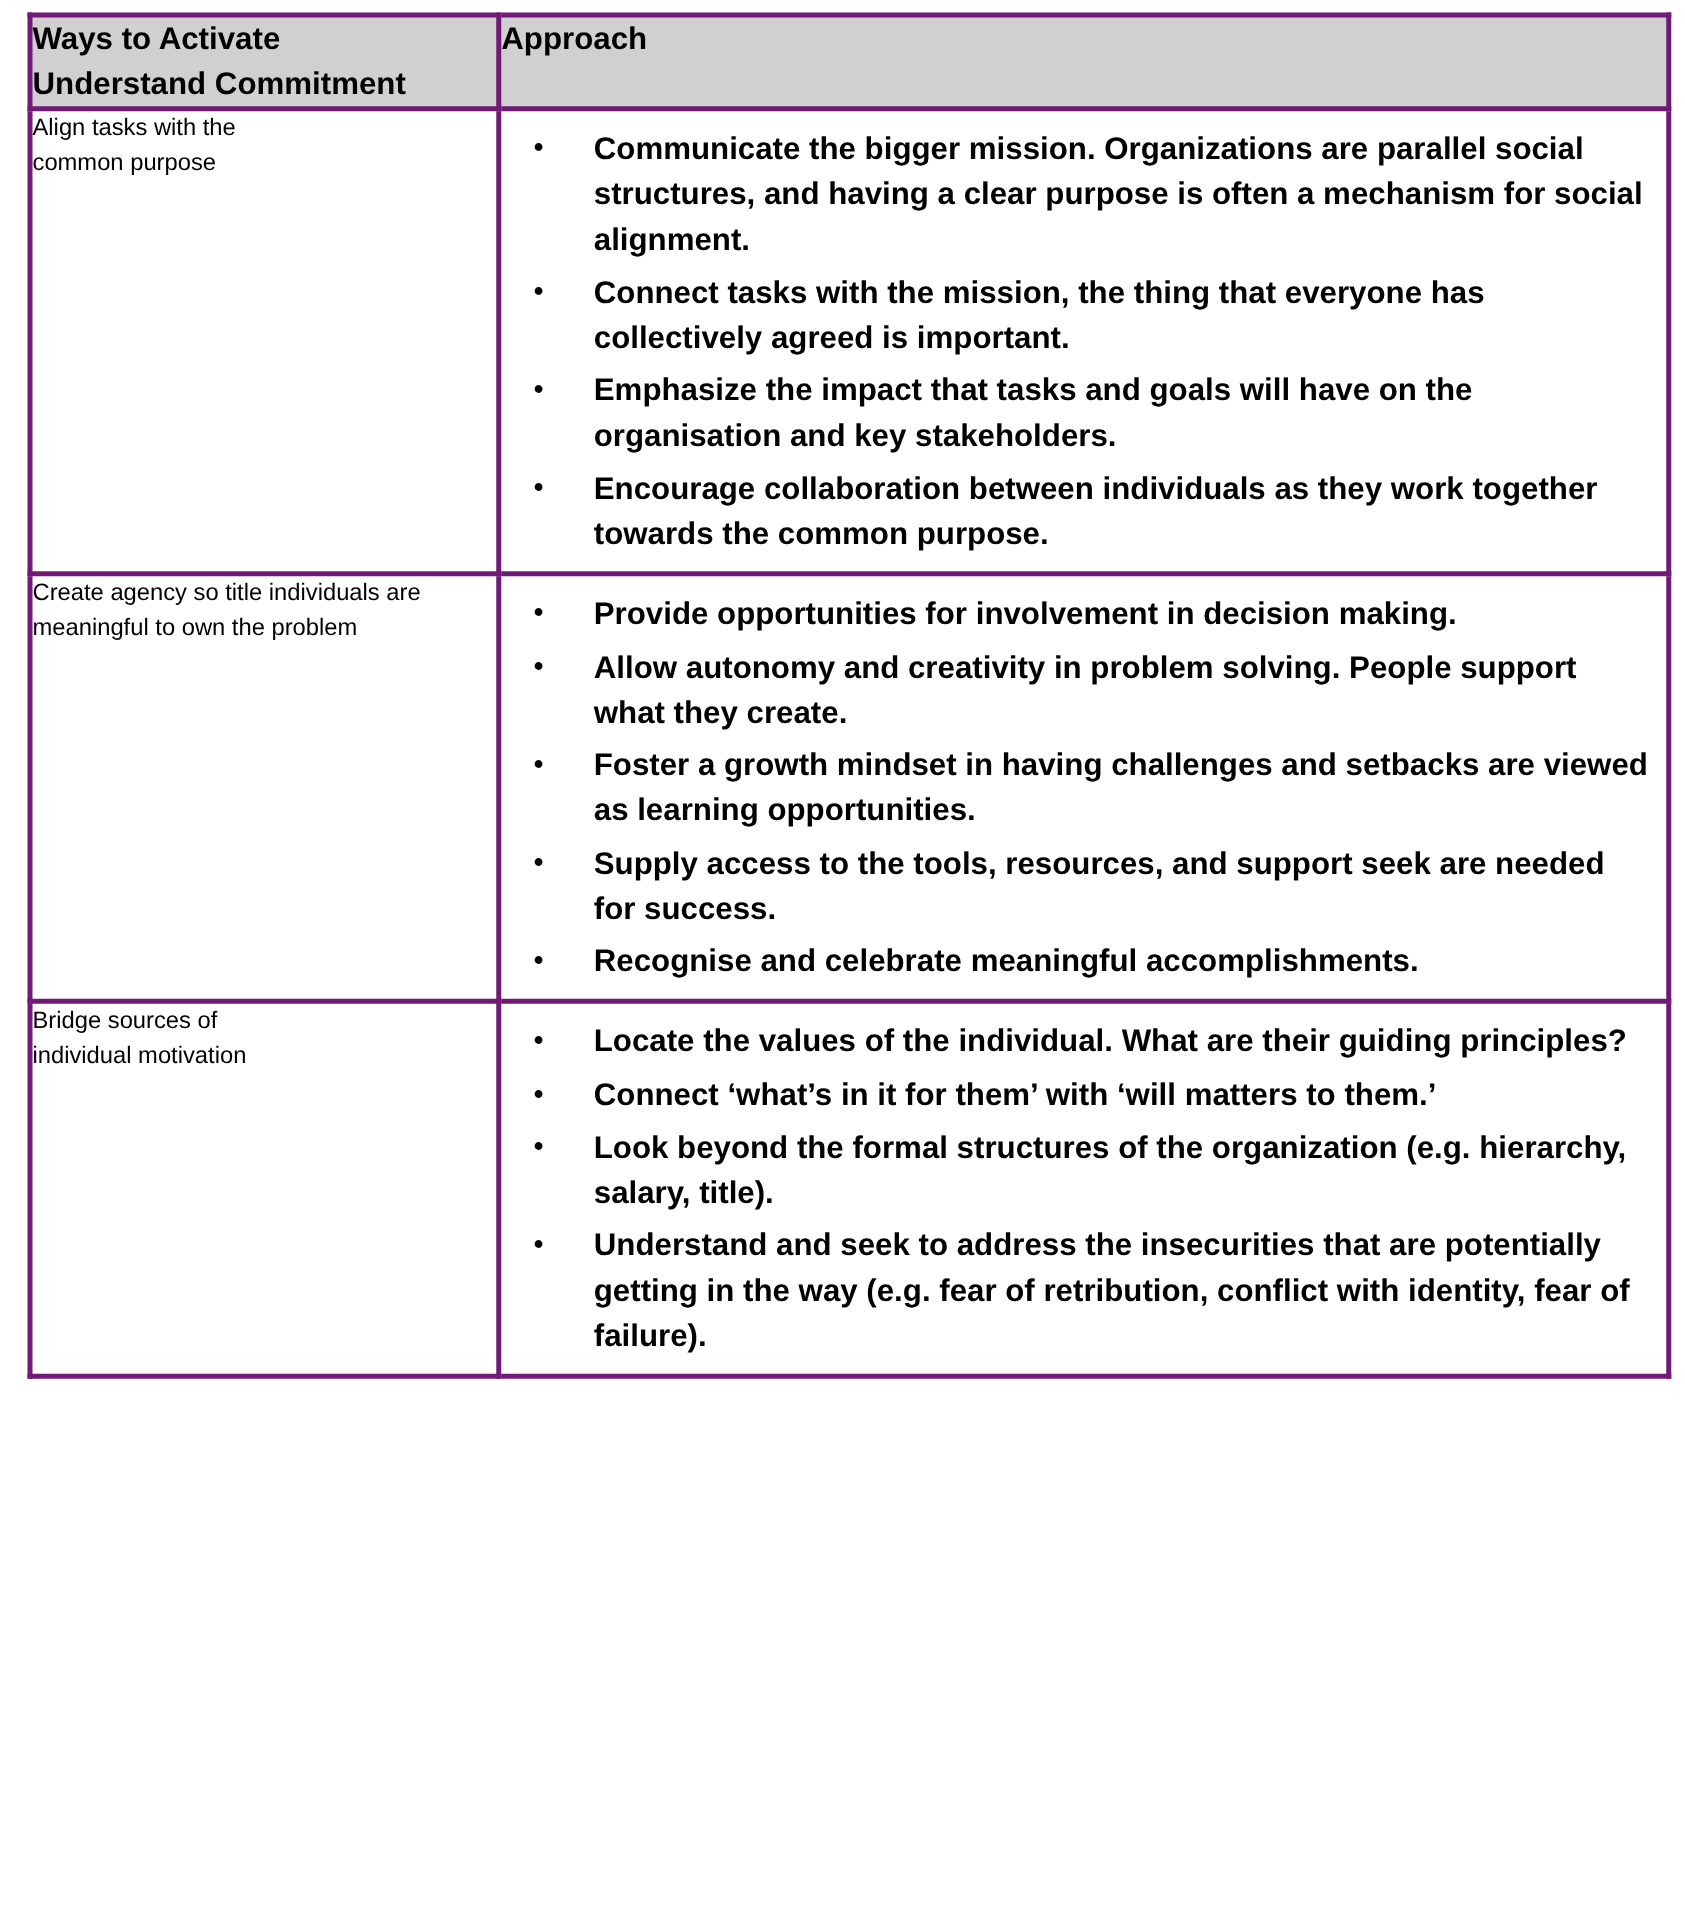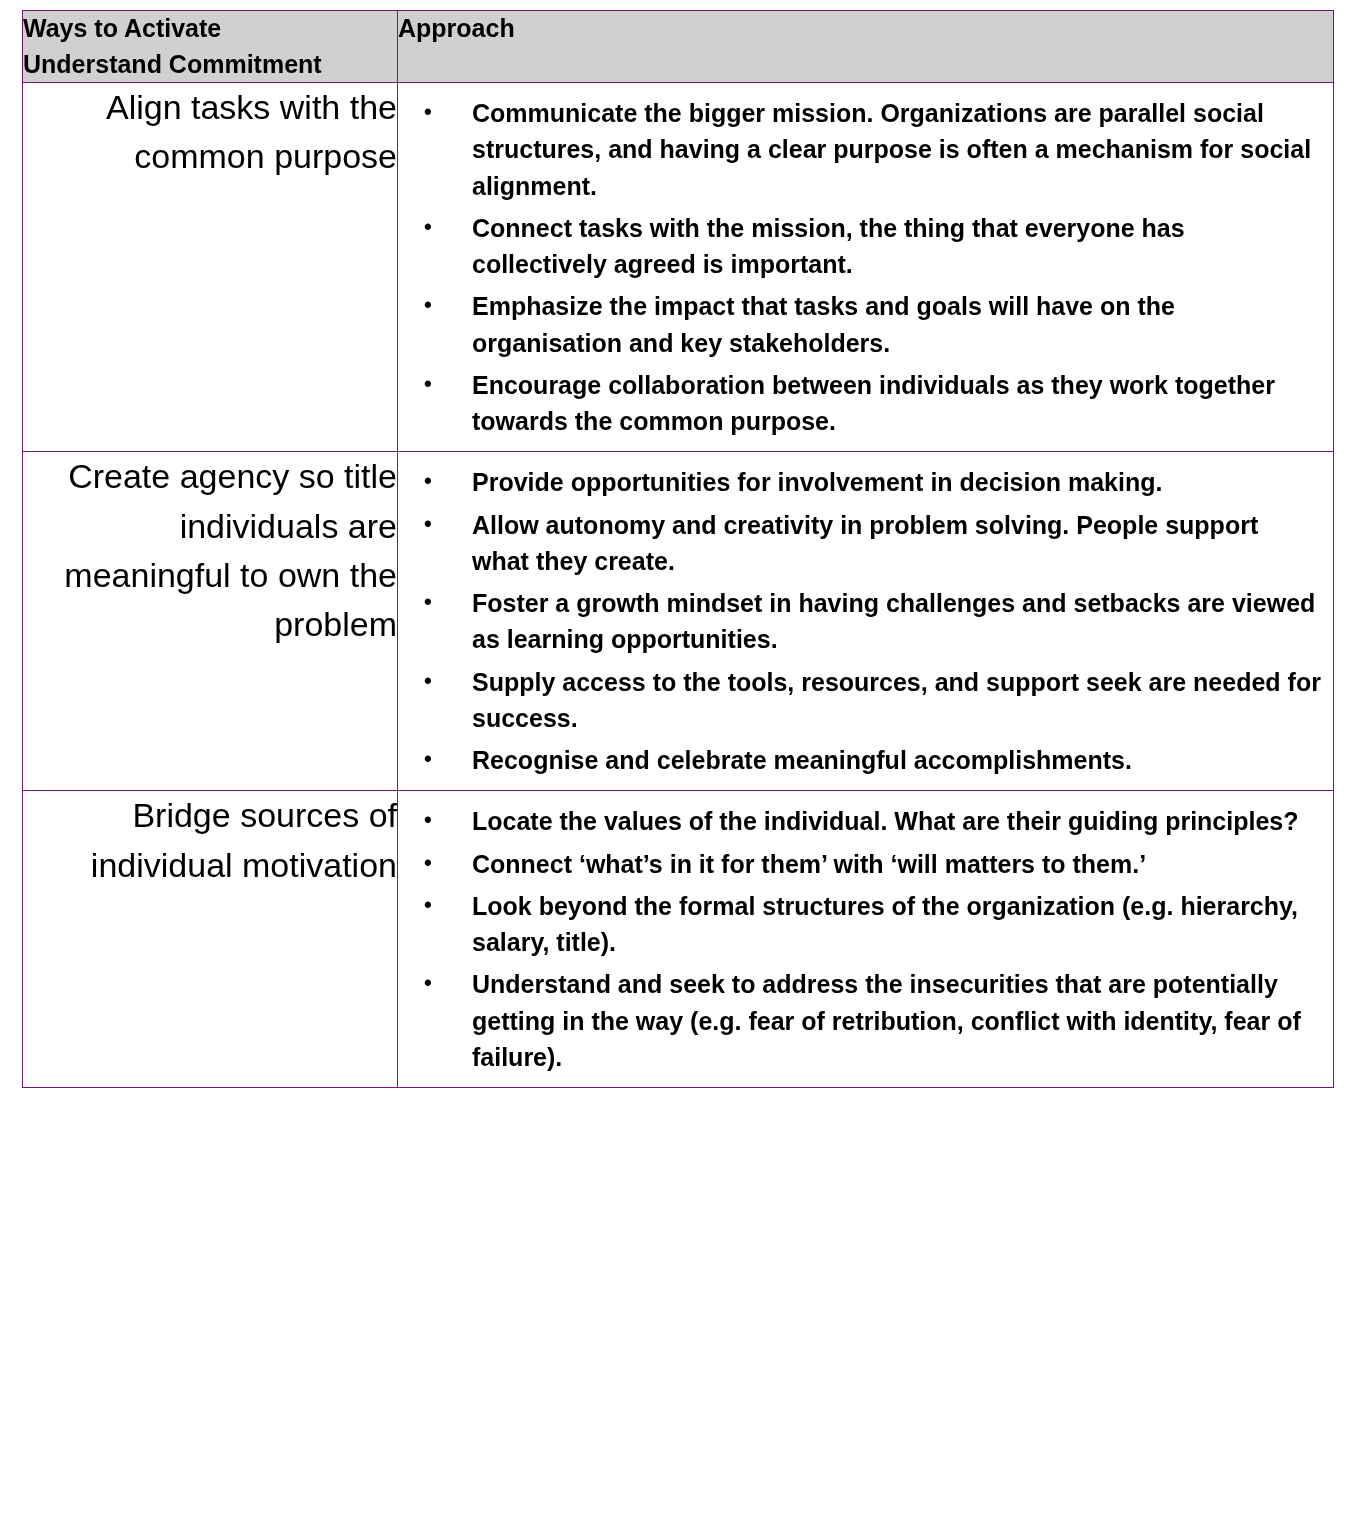--- a/index.html
+++ b/index.html
@@ -17,44 +17,43 @@
     box-sizing: border-box;
     padding: 10px 8px 8px 22px;
   }
   table.commitment-table {
     border-collapse: collapse;
     width: 1311px;
     table-layout: fixed;
   }
   table.commitment-table th,
   table.commitment-table td {
-    border: 1px solid #701a75;
+    border: 4px solid #701a75;
     vertical-align: top;
     padding: 0;
   }
   col.col-ways { width: 375px; }
   col.col-approach { width: 936px; }
 
   th.header-cell {
     background: #d0d0d0;
     text-align: left;
     font-weight: bold;
     font-size: 25px;
     line-height: 1.42;
     padding: 12px 10px 14px 12px;
   }
   th.header-cell .hdr-line {
     display: block;
   }
 
   td.ways-cell {
-    font-size: 34px;
+    font-size: 19px;
     line-height: 1.45;
     padding: 14px 10px 18px 12px;
-    text-align: right;
   }
   td.ways-cell .ways-text {
     display: block;
   }
 
   td.approach-cell {
     font-size: 25px;
     line-height: 1.45;
     padding: 14px 14px 18px 8px;
   }

